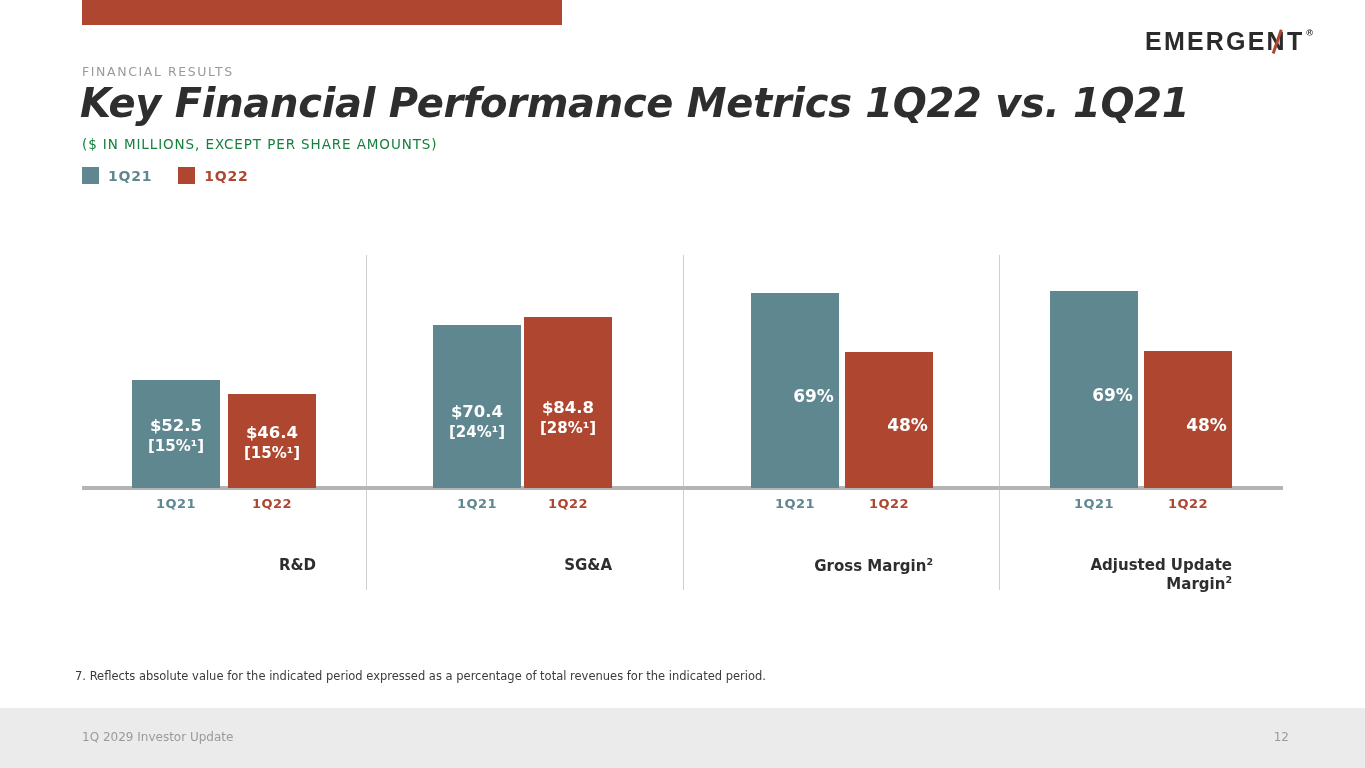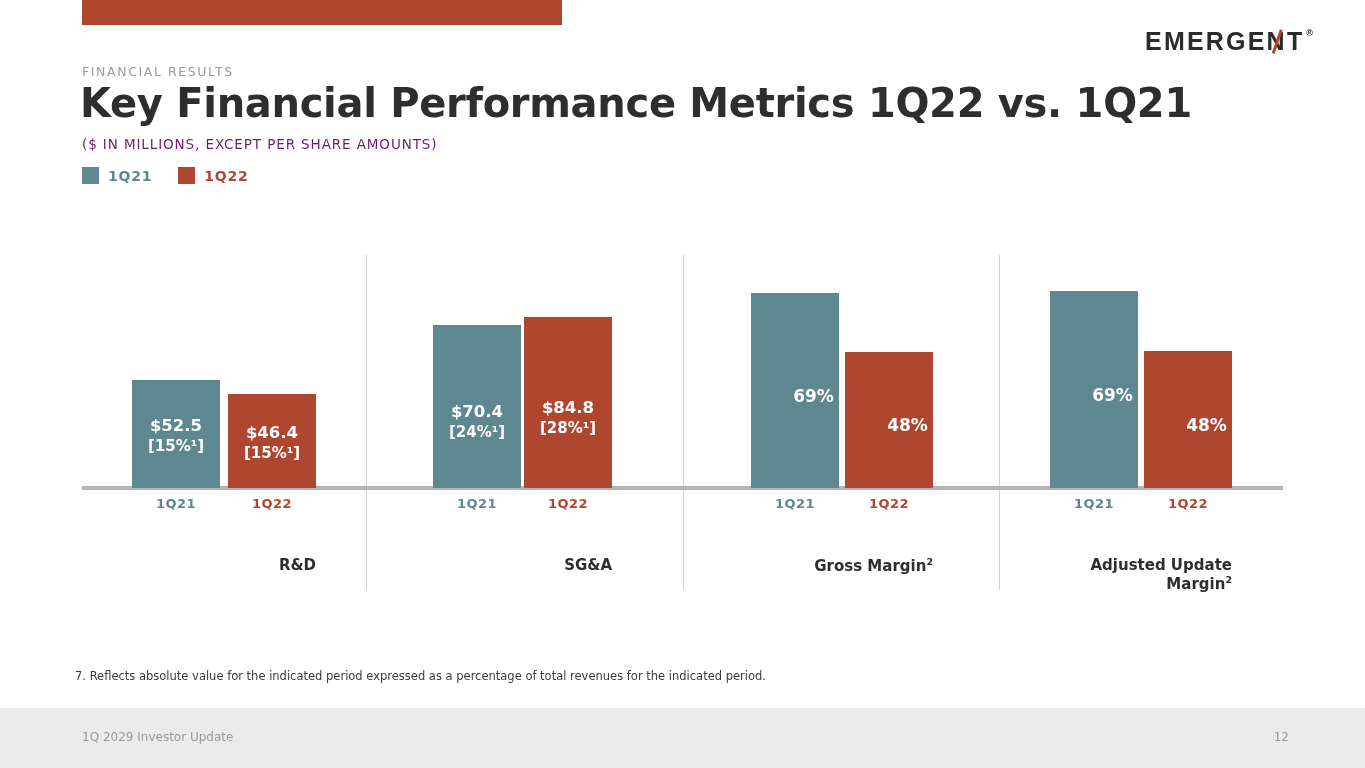--- a/index.html
+++ b/index.html
@@ -71,28 +71,29 @@
   }
   #slide-title {
     position: absolute;
     left: 80px;
     top: 80px;
     font-size: 40px;
     font-weight: 700;
     color: #2e2e2e;
     letter-spacing: -0.3px;
     white-space: nowrap;
+    font-style: italic;
   }
   #subtitle {
     position: absolute;
     left: 82px;
     top: 136px;
     font-size: 13.5px;
     letter-spacing: 0.9px;
-    color: #701a75;
+    color: #15803d;
   }
 
   
   #legend {
     position: absolute;
     left: 82px;
     top: 167px;
     display: flex;
     align-items: center;
     gap: 26px;

